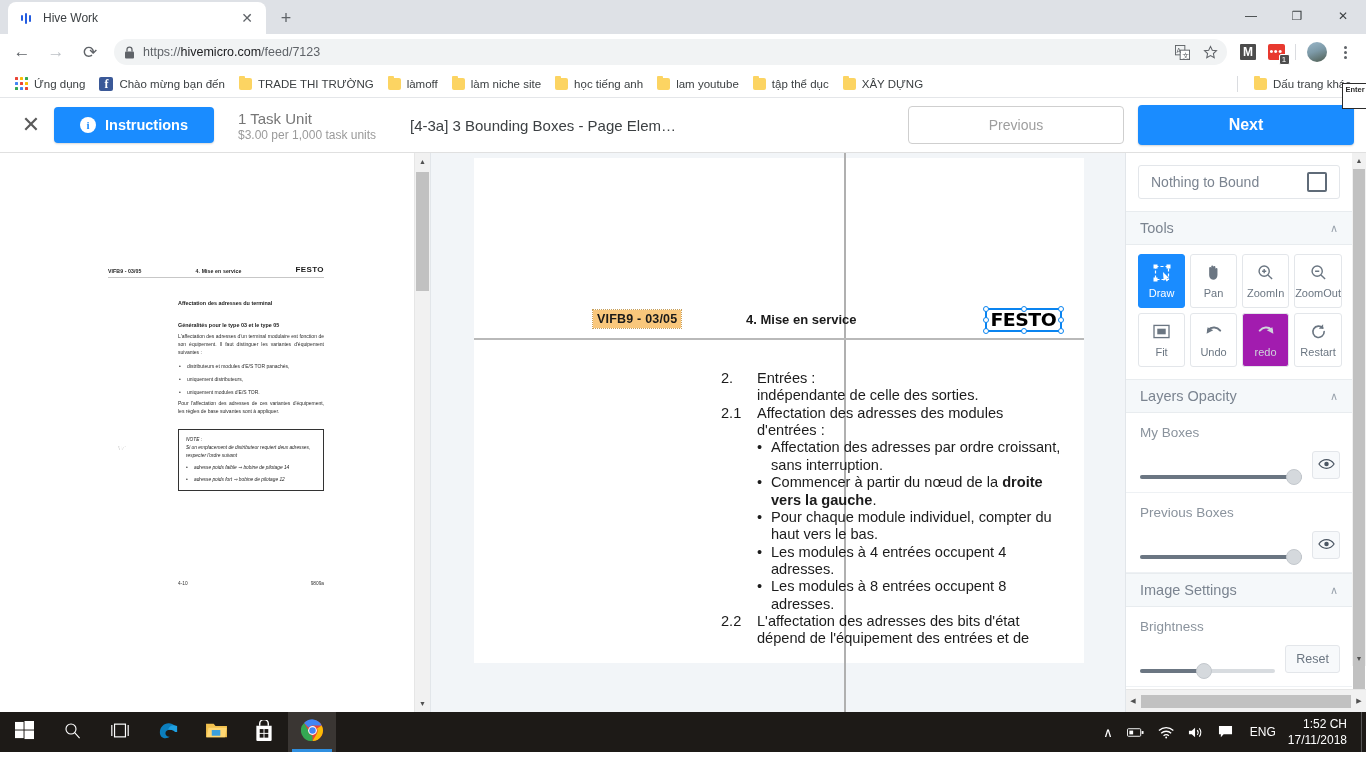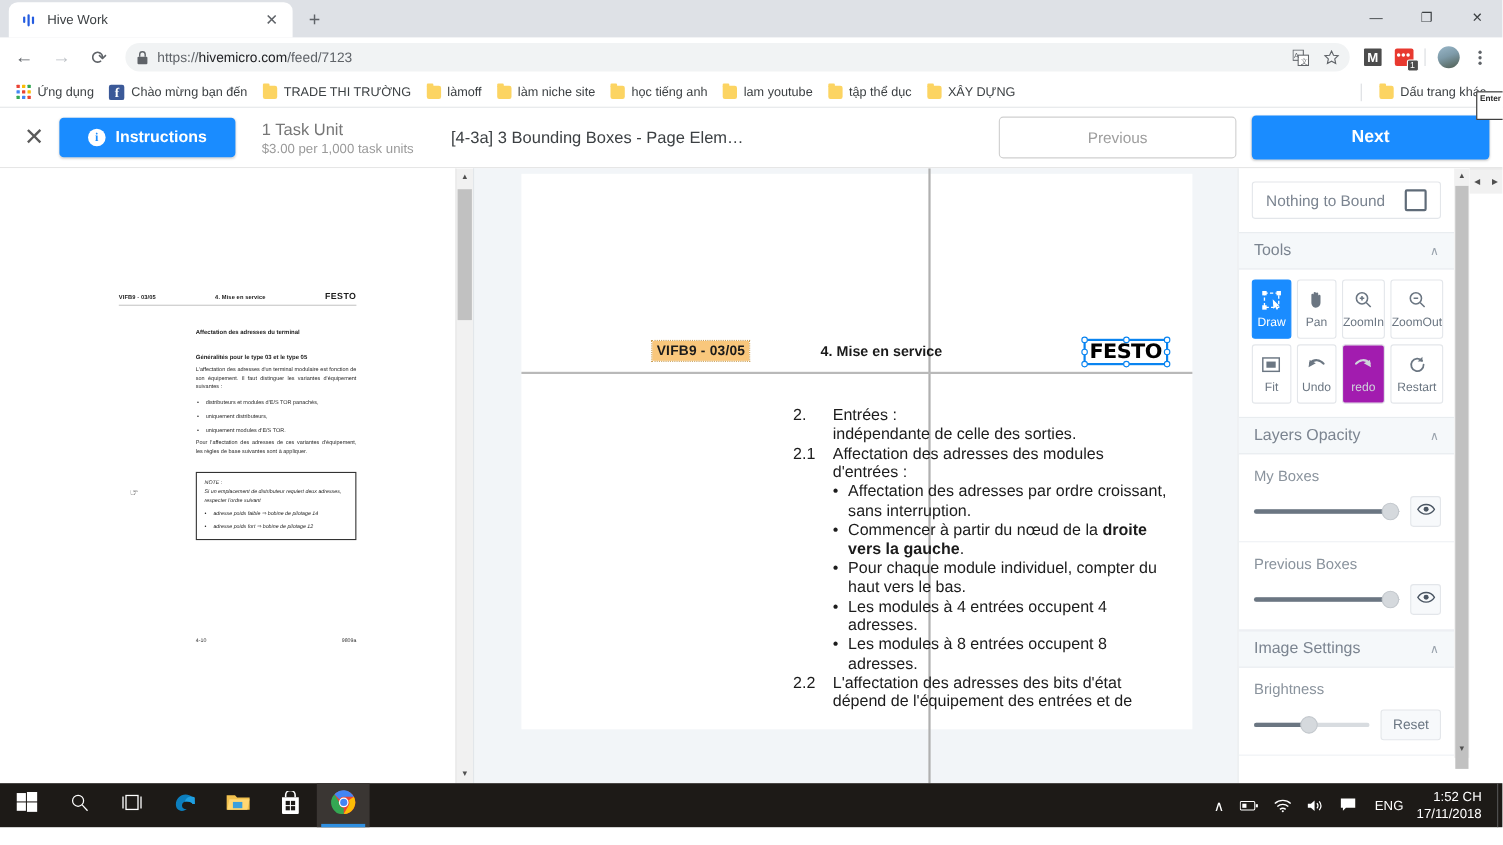--- a/index.html
+++ b/index.html
@@ -416,21 +416,21 @@
   .pb-num { width: 36px; flex-shrink:0; }
   .pb-txt { flex: 1; }
   .pb-bullet { display:flex; padding-left: 36px; }
   .pb-bullet .dot { width: 14px; flex-shrink:0;}
 
   
   .right-panel {
     width: 241px;
     background: #ffffff;
     border-left: 1px solid #e2e6ea;
-    display: flex; flex-direction: row;
+    display: flex; flex-direction: column;
     flex-shrink: 0;
     position: relative;
   }
   .rp-scroll { flex: 1; overflow: hidden; position: relative; padding-right: 14px; }
   .rp-vsb {
     position:absolute; right:0; top:0; bottom:23px; width:14px; background:#f1f1f1;
   }
   .rp-vsb-arrow { height:15px; display:flex;align-items:center;justify-content:center;color:#505050;font-size:7px;}
   .rp-vsb-arrow.bot{position:absolute;bottom:0;left:0;right:0;}
   .rp-vsb-thumb{position:absolute;left:1px;right:1px;top:16px;height:530px;background:#c1c1c1;}
@@ -478,21 +478,21 @@
     gap: 5px;
     color: #6b7682;
     font-size: 11px;
   }
   .tool.active { background:#1a8cff; border-color:#1a8cff; color:#fff; }
   .tool.disabled { color:#cfd5db; background:#a21caf;}
   .tool .glyph { font-size: 17px; line-height: 1; display:flex; align-items:center; justify-content:center; height:18px;}
 
   .slider-block { padding: 12px 12px 13px 14px; border-bottom: 1px solid #eef1f4; }
   .slider-label { font-size: 13.5px; color: #8a939d; margin-bottom: 11px; }
-  .slider-row { display:flex; align-items:center; gap: 10px; }
+  .slider-row { display:flex; align-items:flex-end; gap: 10px; }
   .track { flex:1; height:4px; background:#d8dce0; border-radius:2px; position: relative; }
   .track .fill { position:absolute; left:0; top:0; bottom:0; background:#6b7682; border-radius:2px;}
   .knob {
     position:absolute; top:-6px; width:16px; height:16px; border-radius:50%;
     background:#d5d9dd; border:1px solid #c3c8cd;
   }
   .eye-btn {
     width: 28px; height: 28px; border:1px solid #e3e6ea; border-radius:3px;
     background:#f7f9fb; display:flex;align-items:center;justify-content:center;
     flex-shrink: 0;

